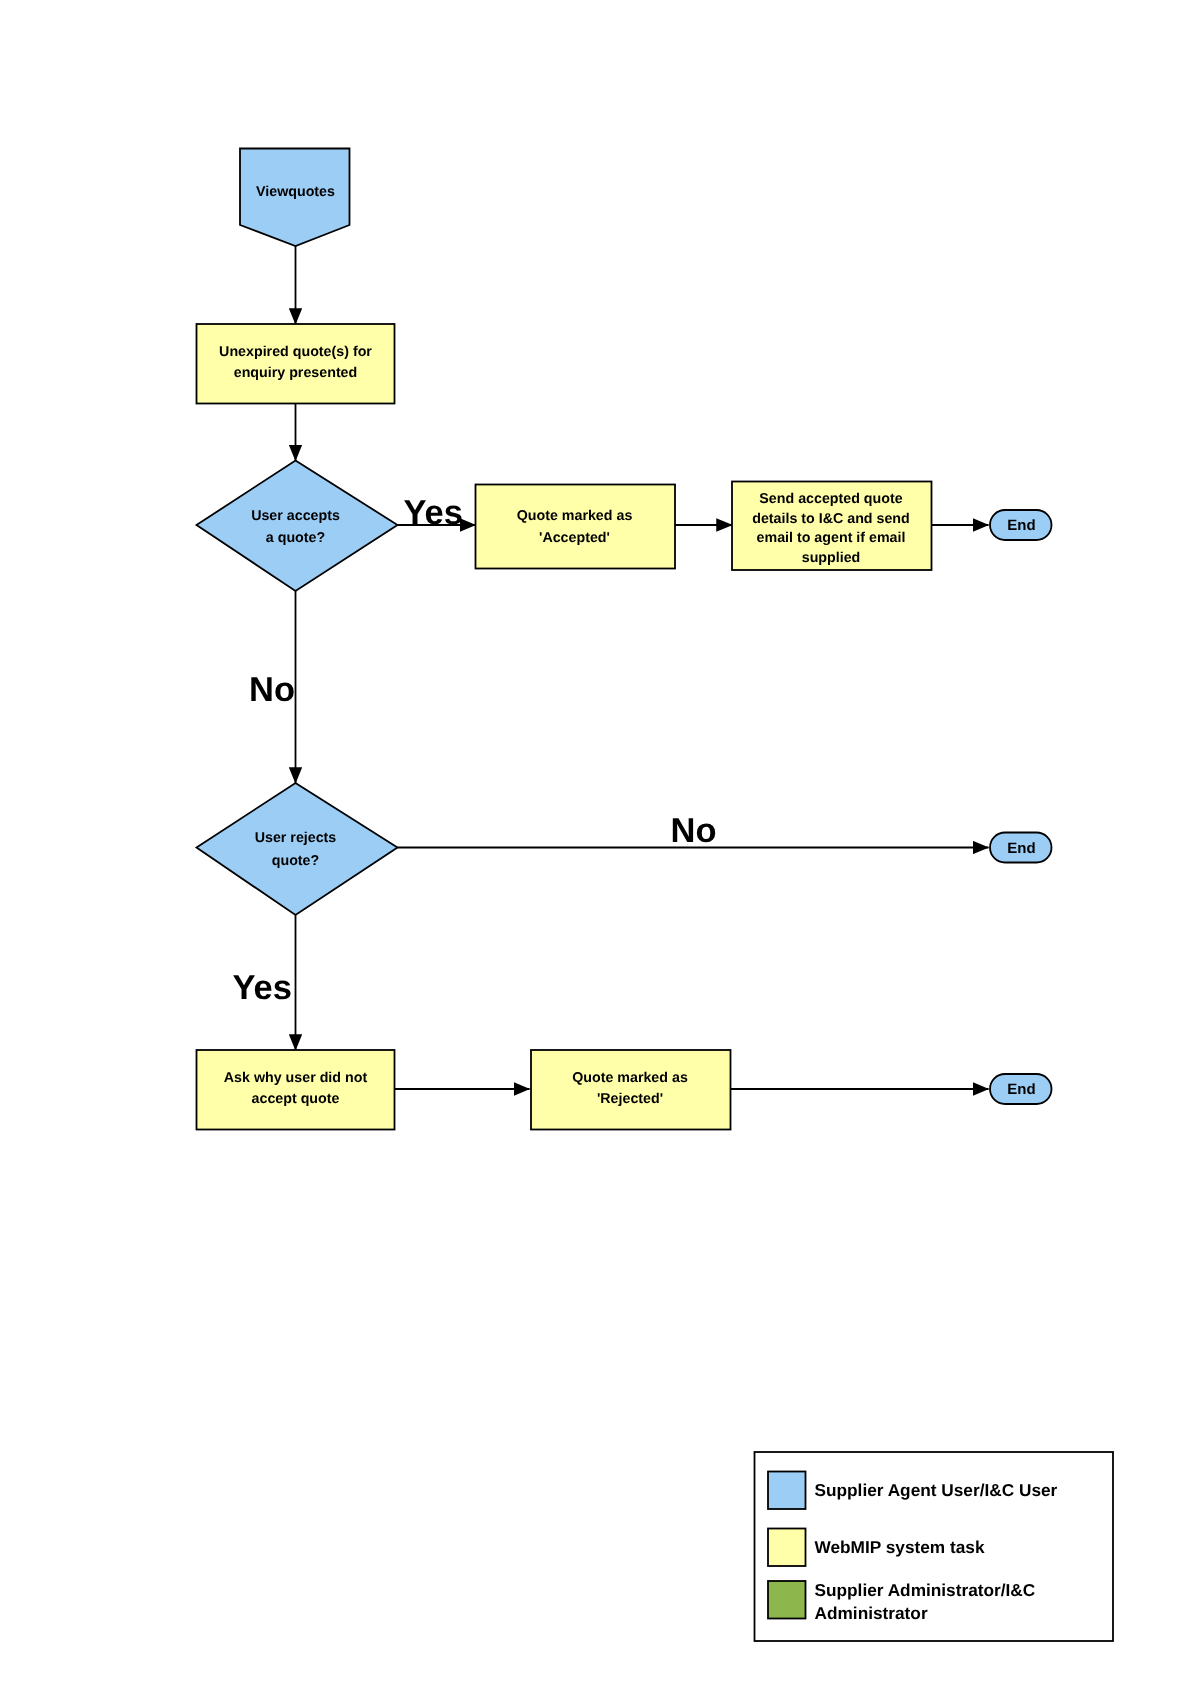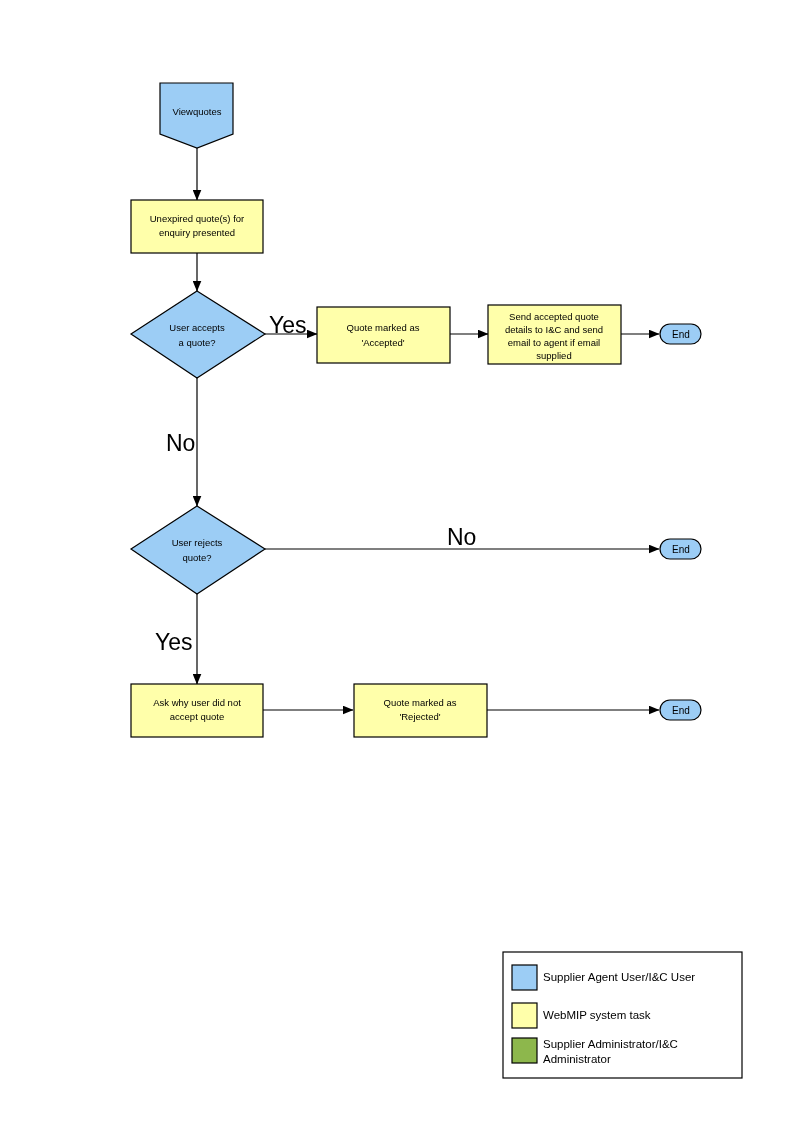--- a/index.html
+++ b/index.html
@@ -9,23 +9,24 @@
   }
   body {
     width: 794px;
     height: 1123px;
     position: relative;
     font-family: "Liberation Sans", sans-serif;
     overflow: hidden;
   }
   #canvas {
     position: absolute;
-    left: 0; top: 0;
+    left: 0; top: 16px;
     width: 794px;
     height: 1089px;
+    font-weight: bold;
   }
   svg#flow {
     position: absolute;
     left: 0; top: 0;
     width: 794px;
     height: 1123px;
     display: block;
   }
   .node-label {
     font-family: "Liberation Sans", sans-serif;

